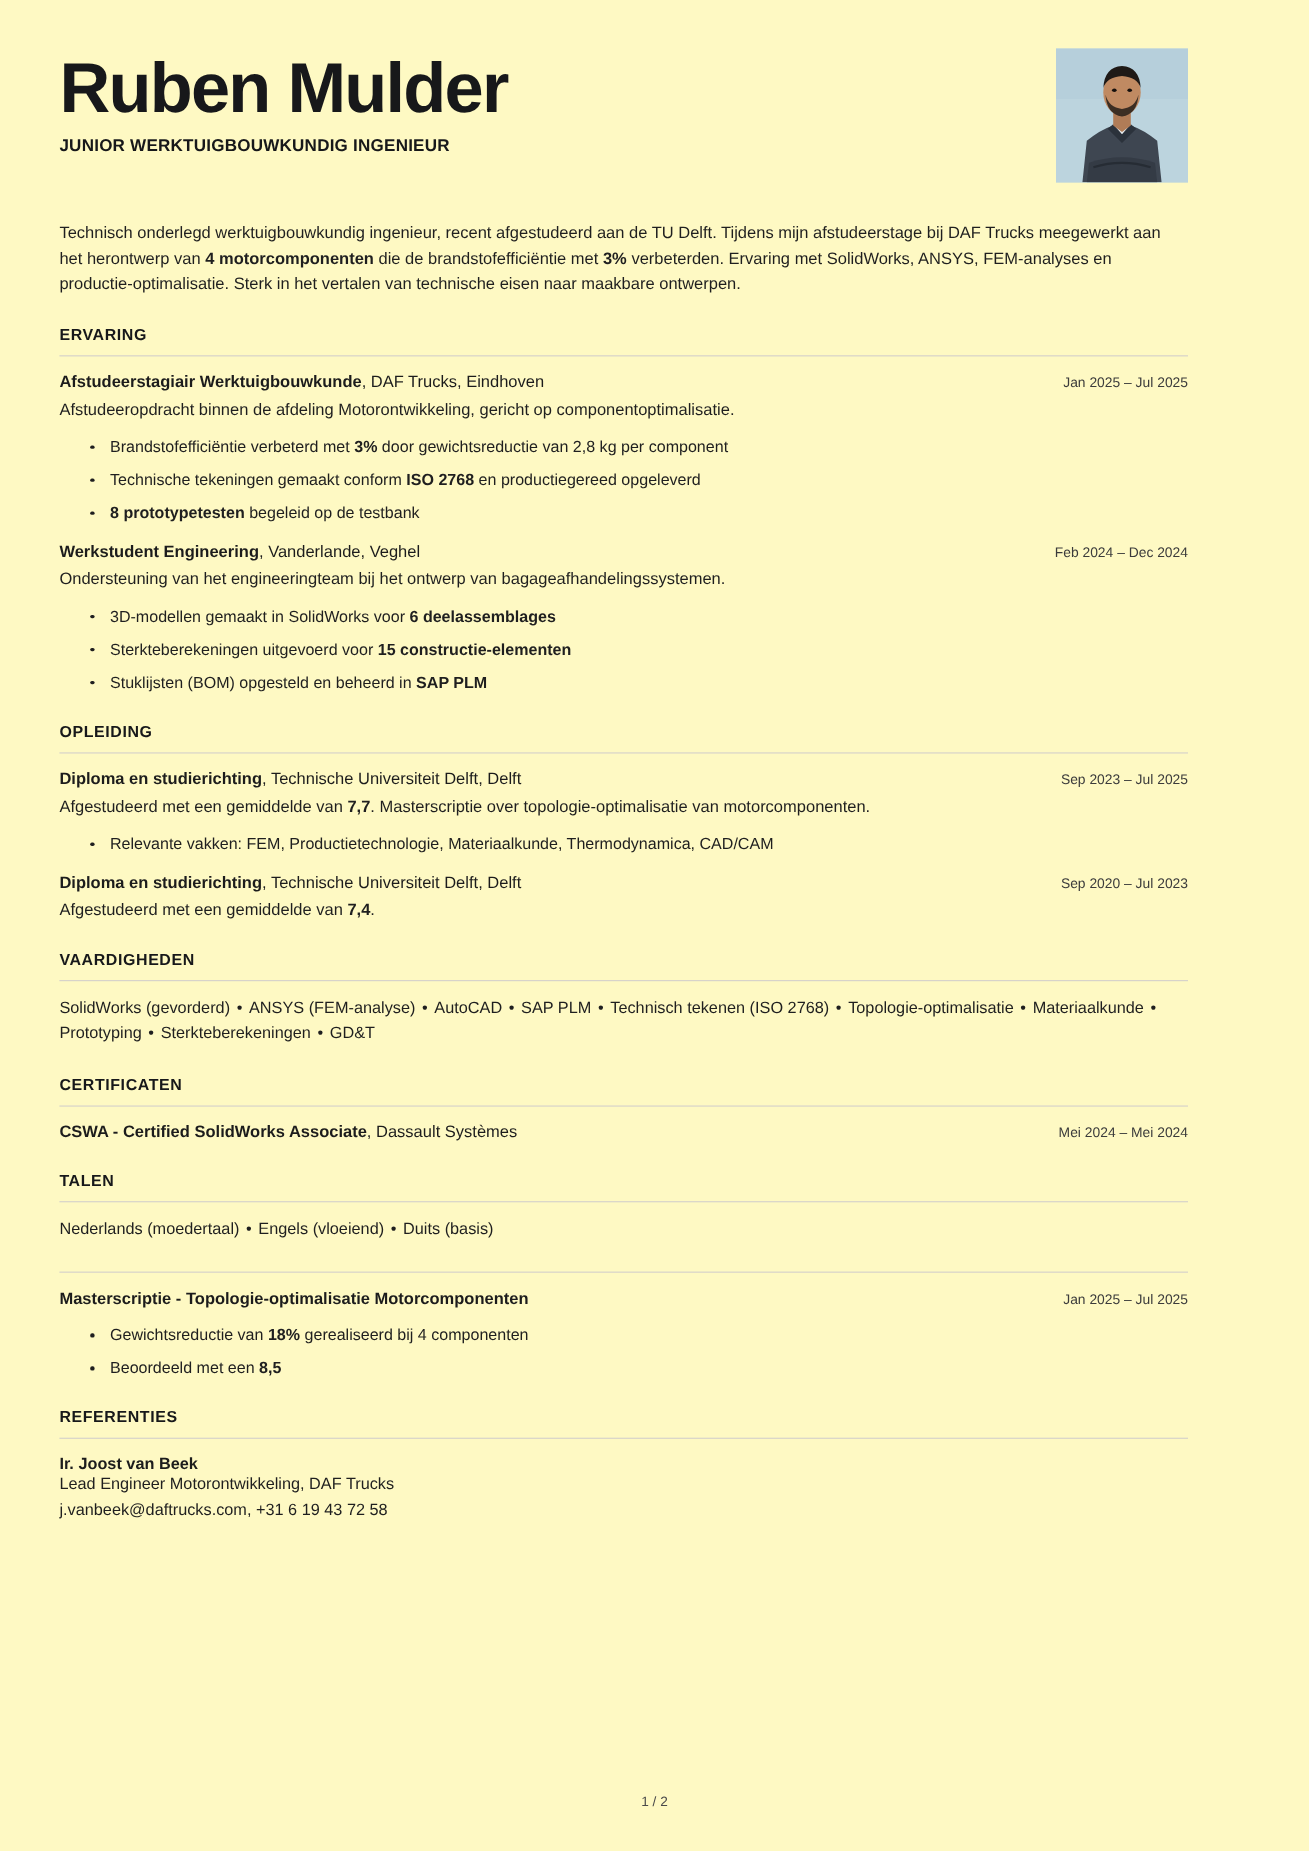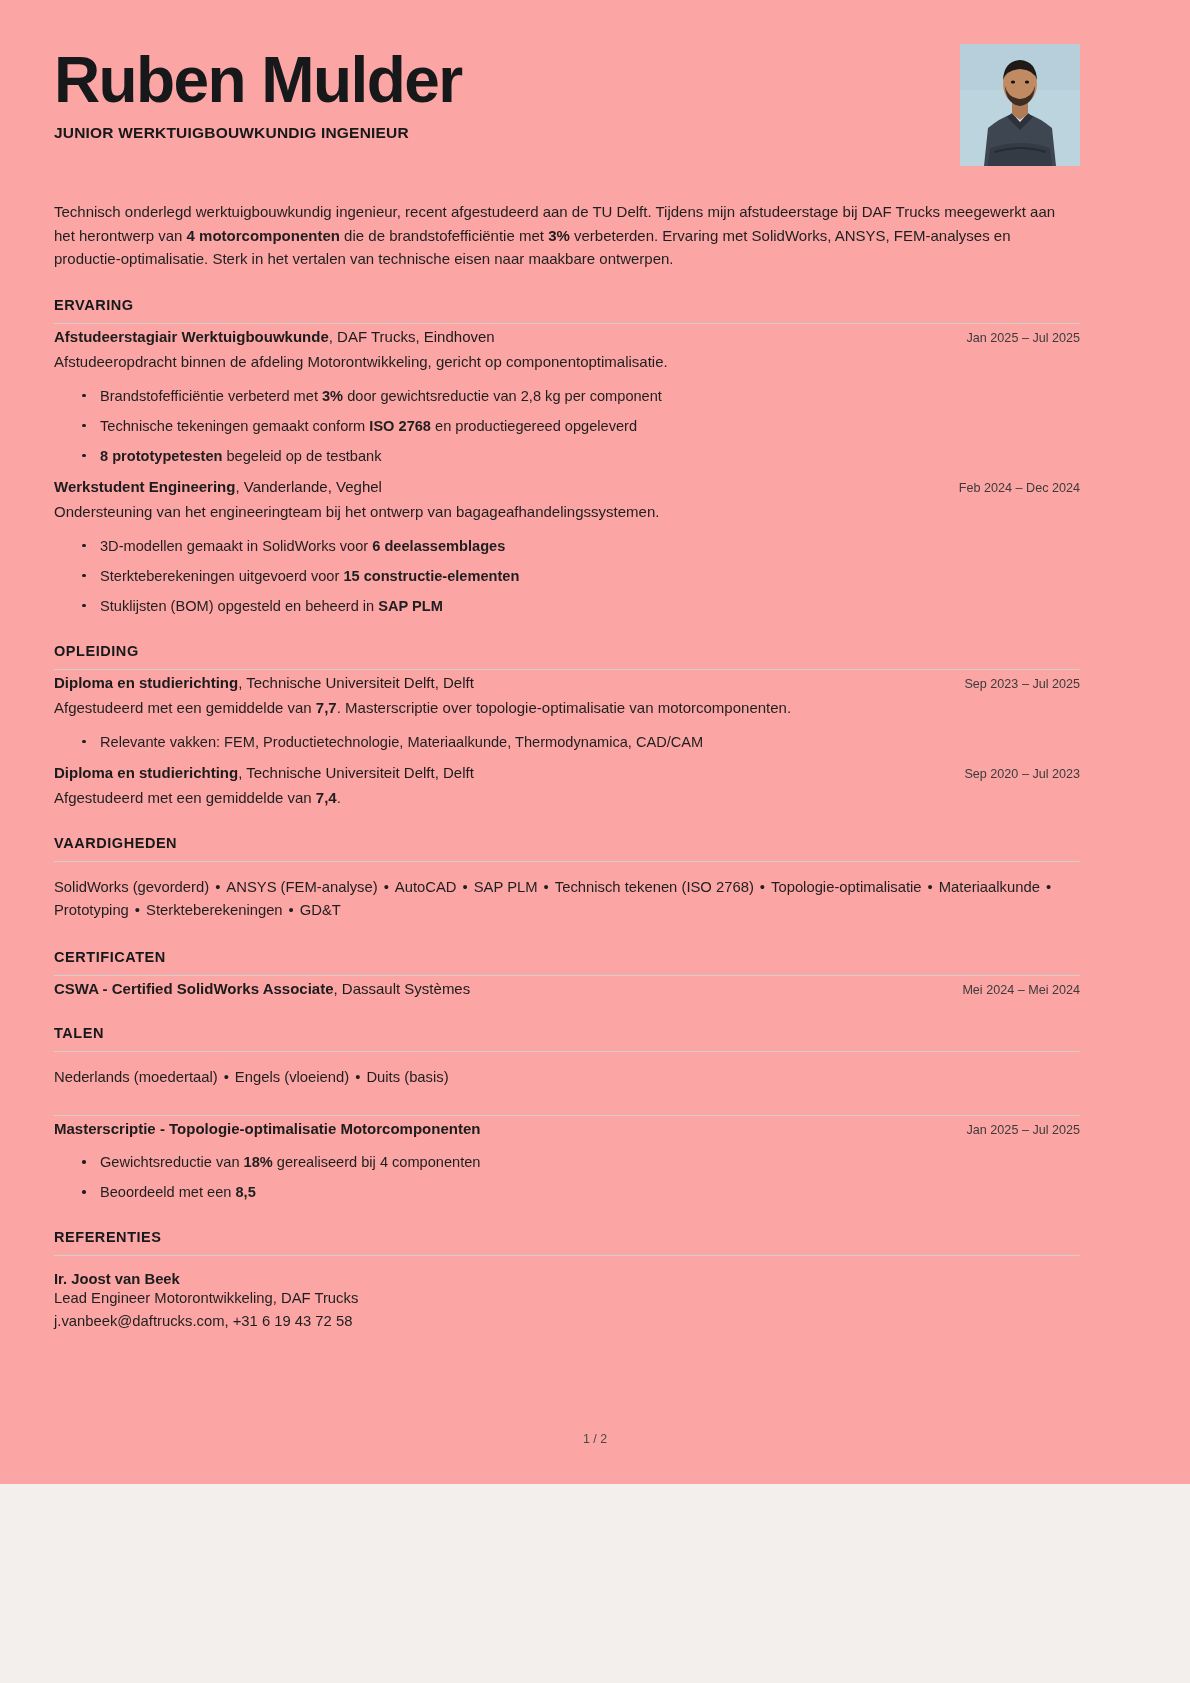--- a/index.html
+++ b/index.html
@@ -10,24 +10,24 @@
     width: 1190px;
     height: 1683px;
     background: #f2efec;
     font-family: "Liberation Sans", sans-serif;
     color: #1c1c1c;
     -webkit-font-smoothing: antialiased;
   }
   .page {
     position: relative;
     width: 1190px;
-    height: 1484px;
+    height: 1683px;
     box-sizing: border-box;
     padding: 44px 100px 0 44px;
-    background: #fca5a5;
+    background: #fef9c3;
   }
   .inner {
     position: relative;
     width: 1026px;
     margin: 0 auto;
   }
 
   
   .header {
     position: relative;
@@ -90,21 +90,21 @@
     text-transform: uppercase;
     color: #17181a;
     padding-bottom: 10px;
   }
   .rule {
     height: 1px;
     background: #d3cfcb;
     width: 100%;
   }
 
-  .entry { margin-top: 2px; }
+  .entry { margin-top: 13px; }
   .entry-head {
     display: flex;
     justify-content: space-between;
     align-items: baseline;
     gap: 20px;
   }
   .entry-title {
     font-size: 15px;
     line-height: 1.45;
     color: #1c1c1c;

